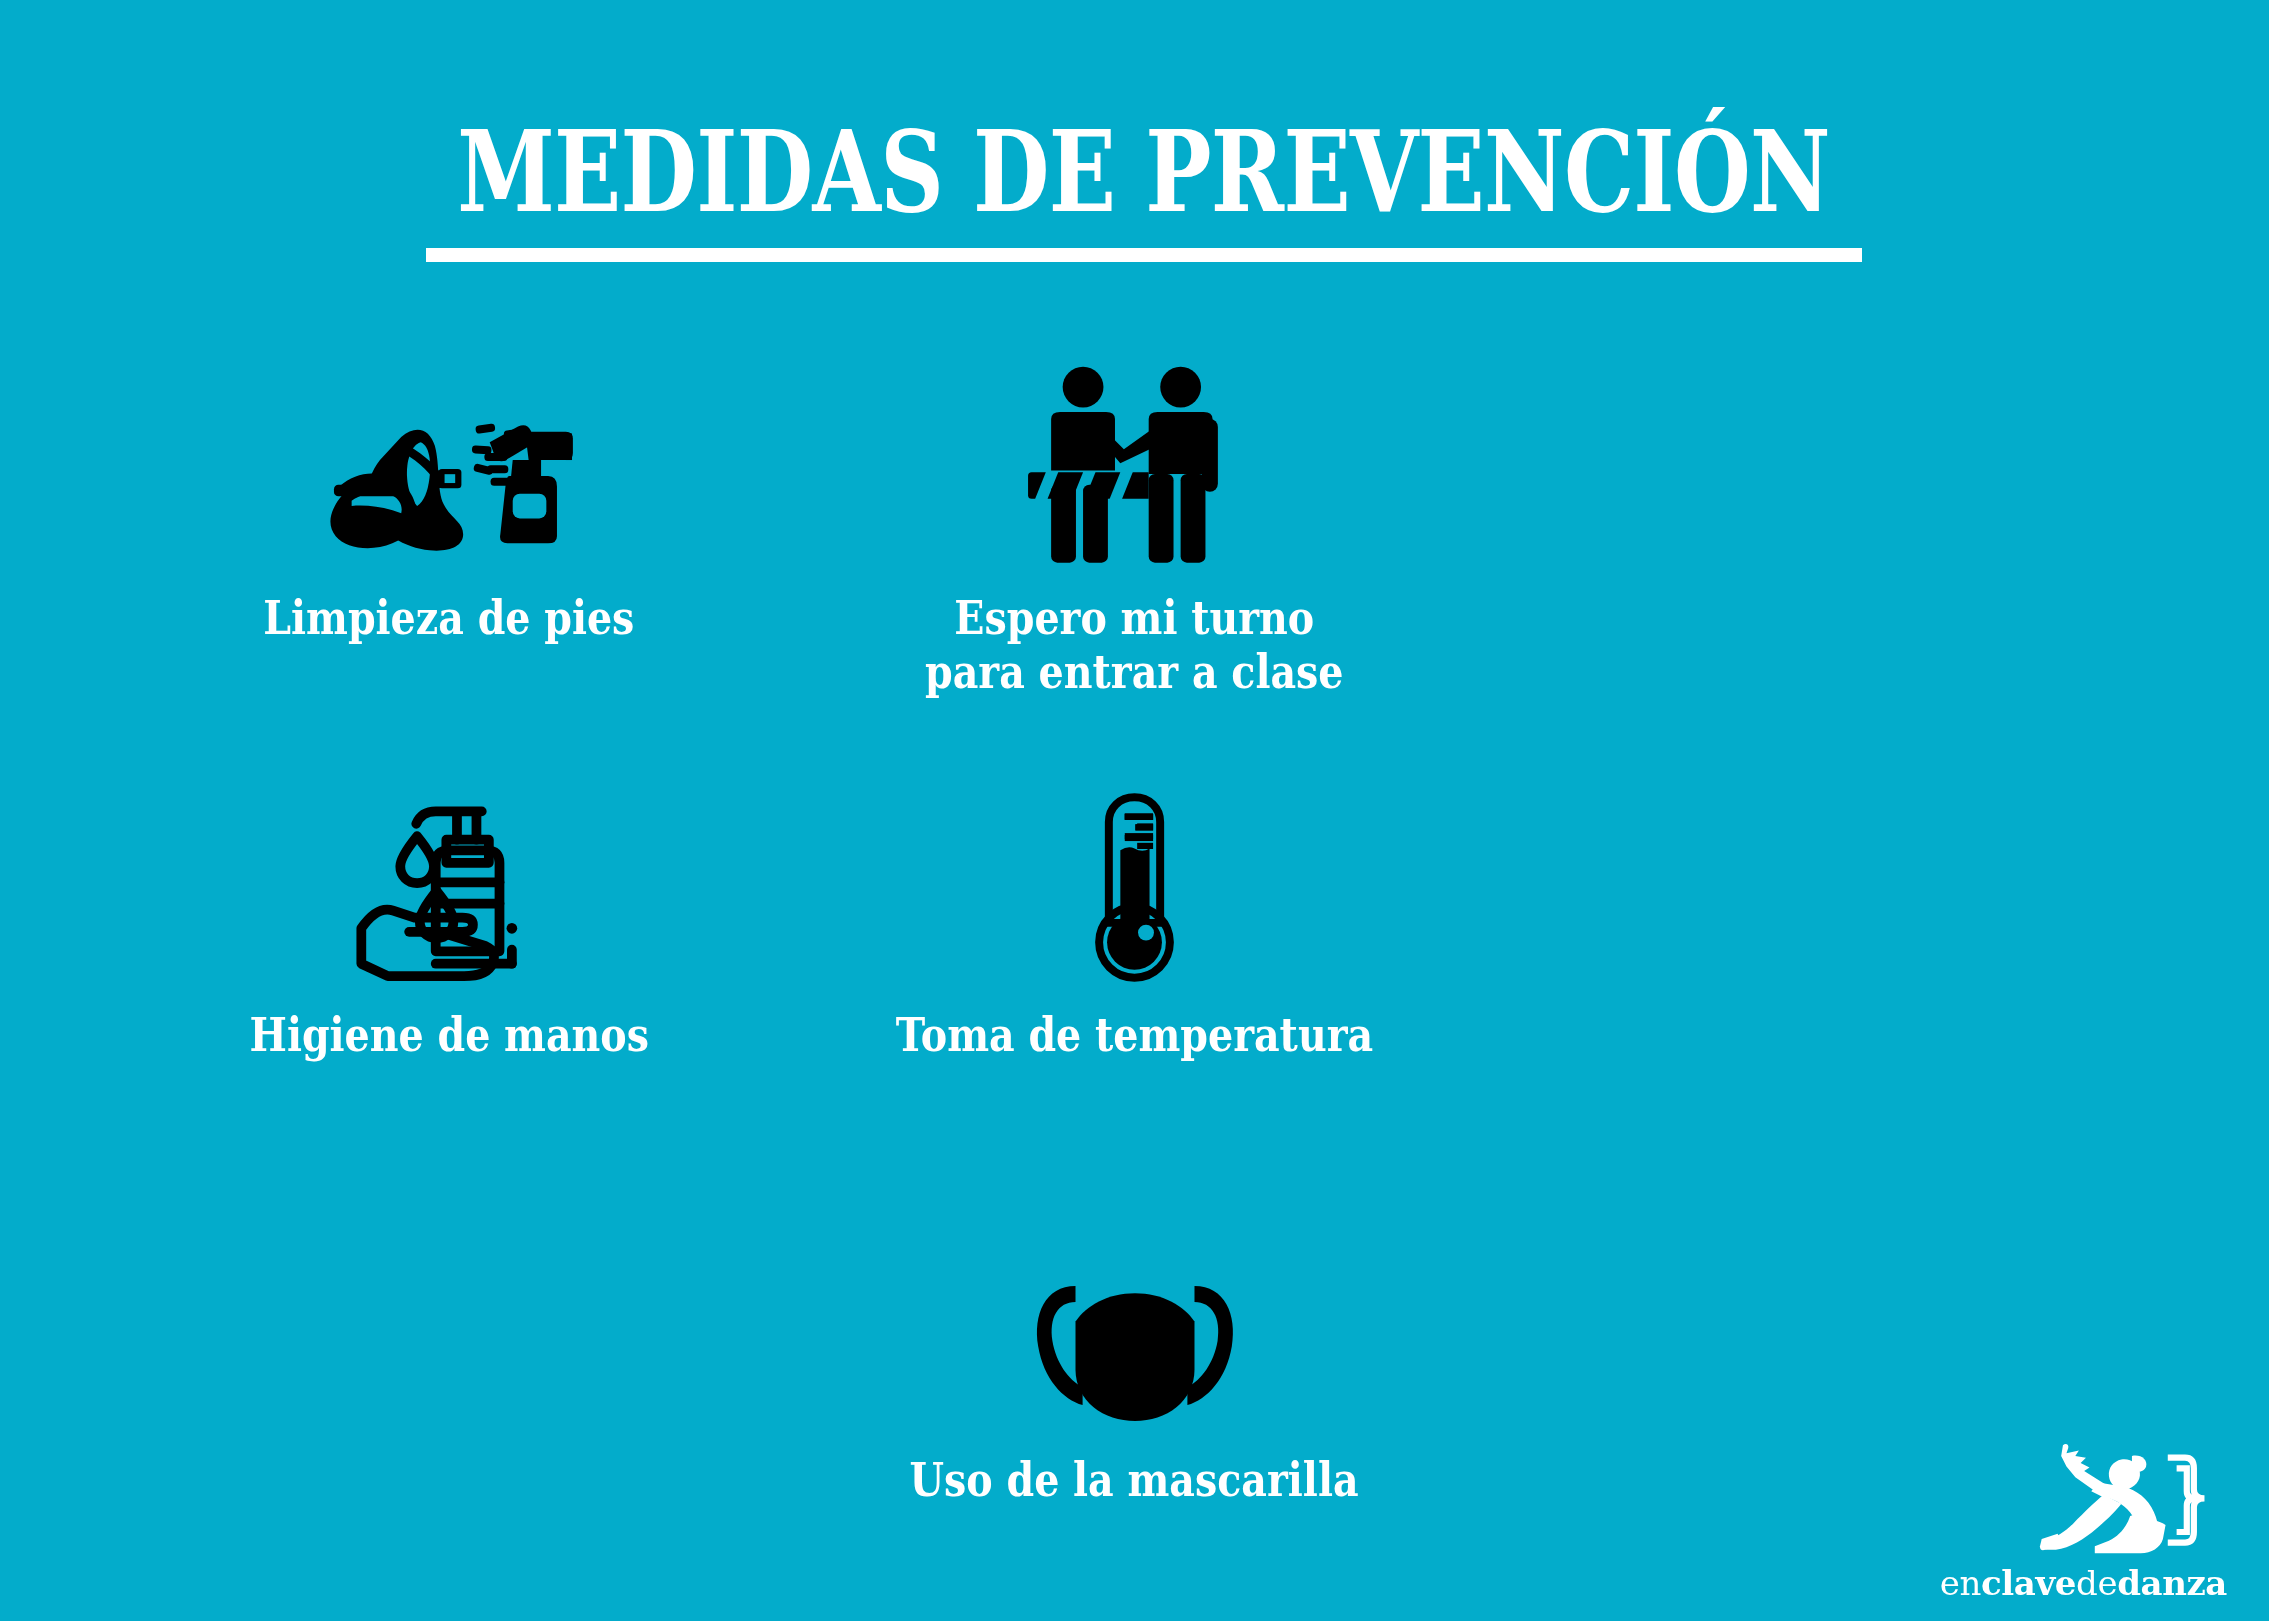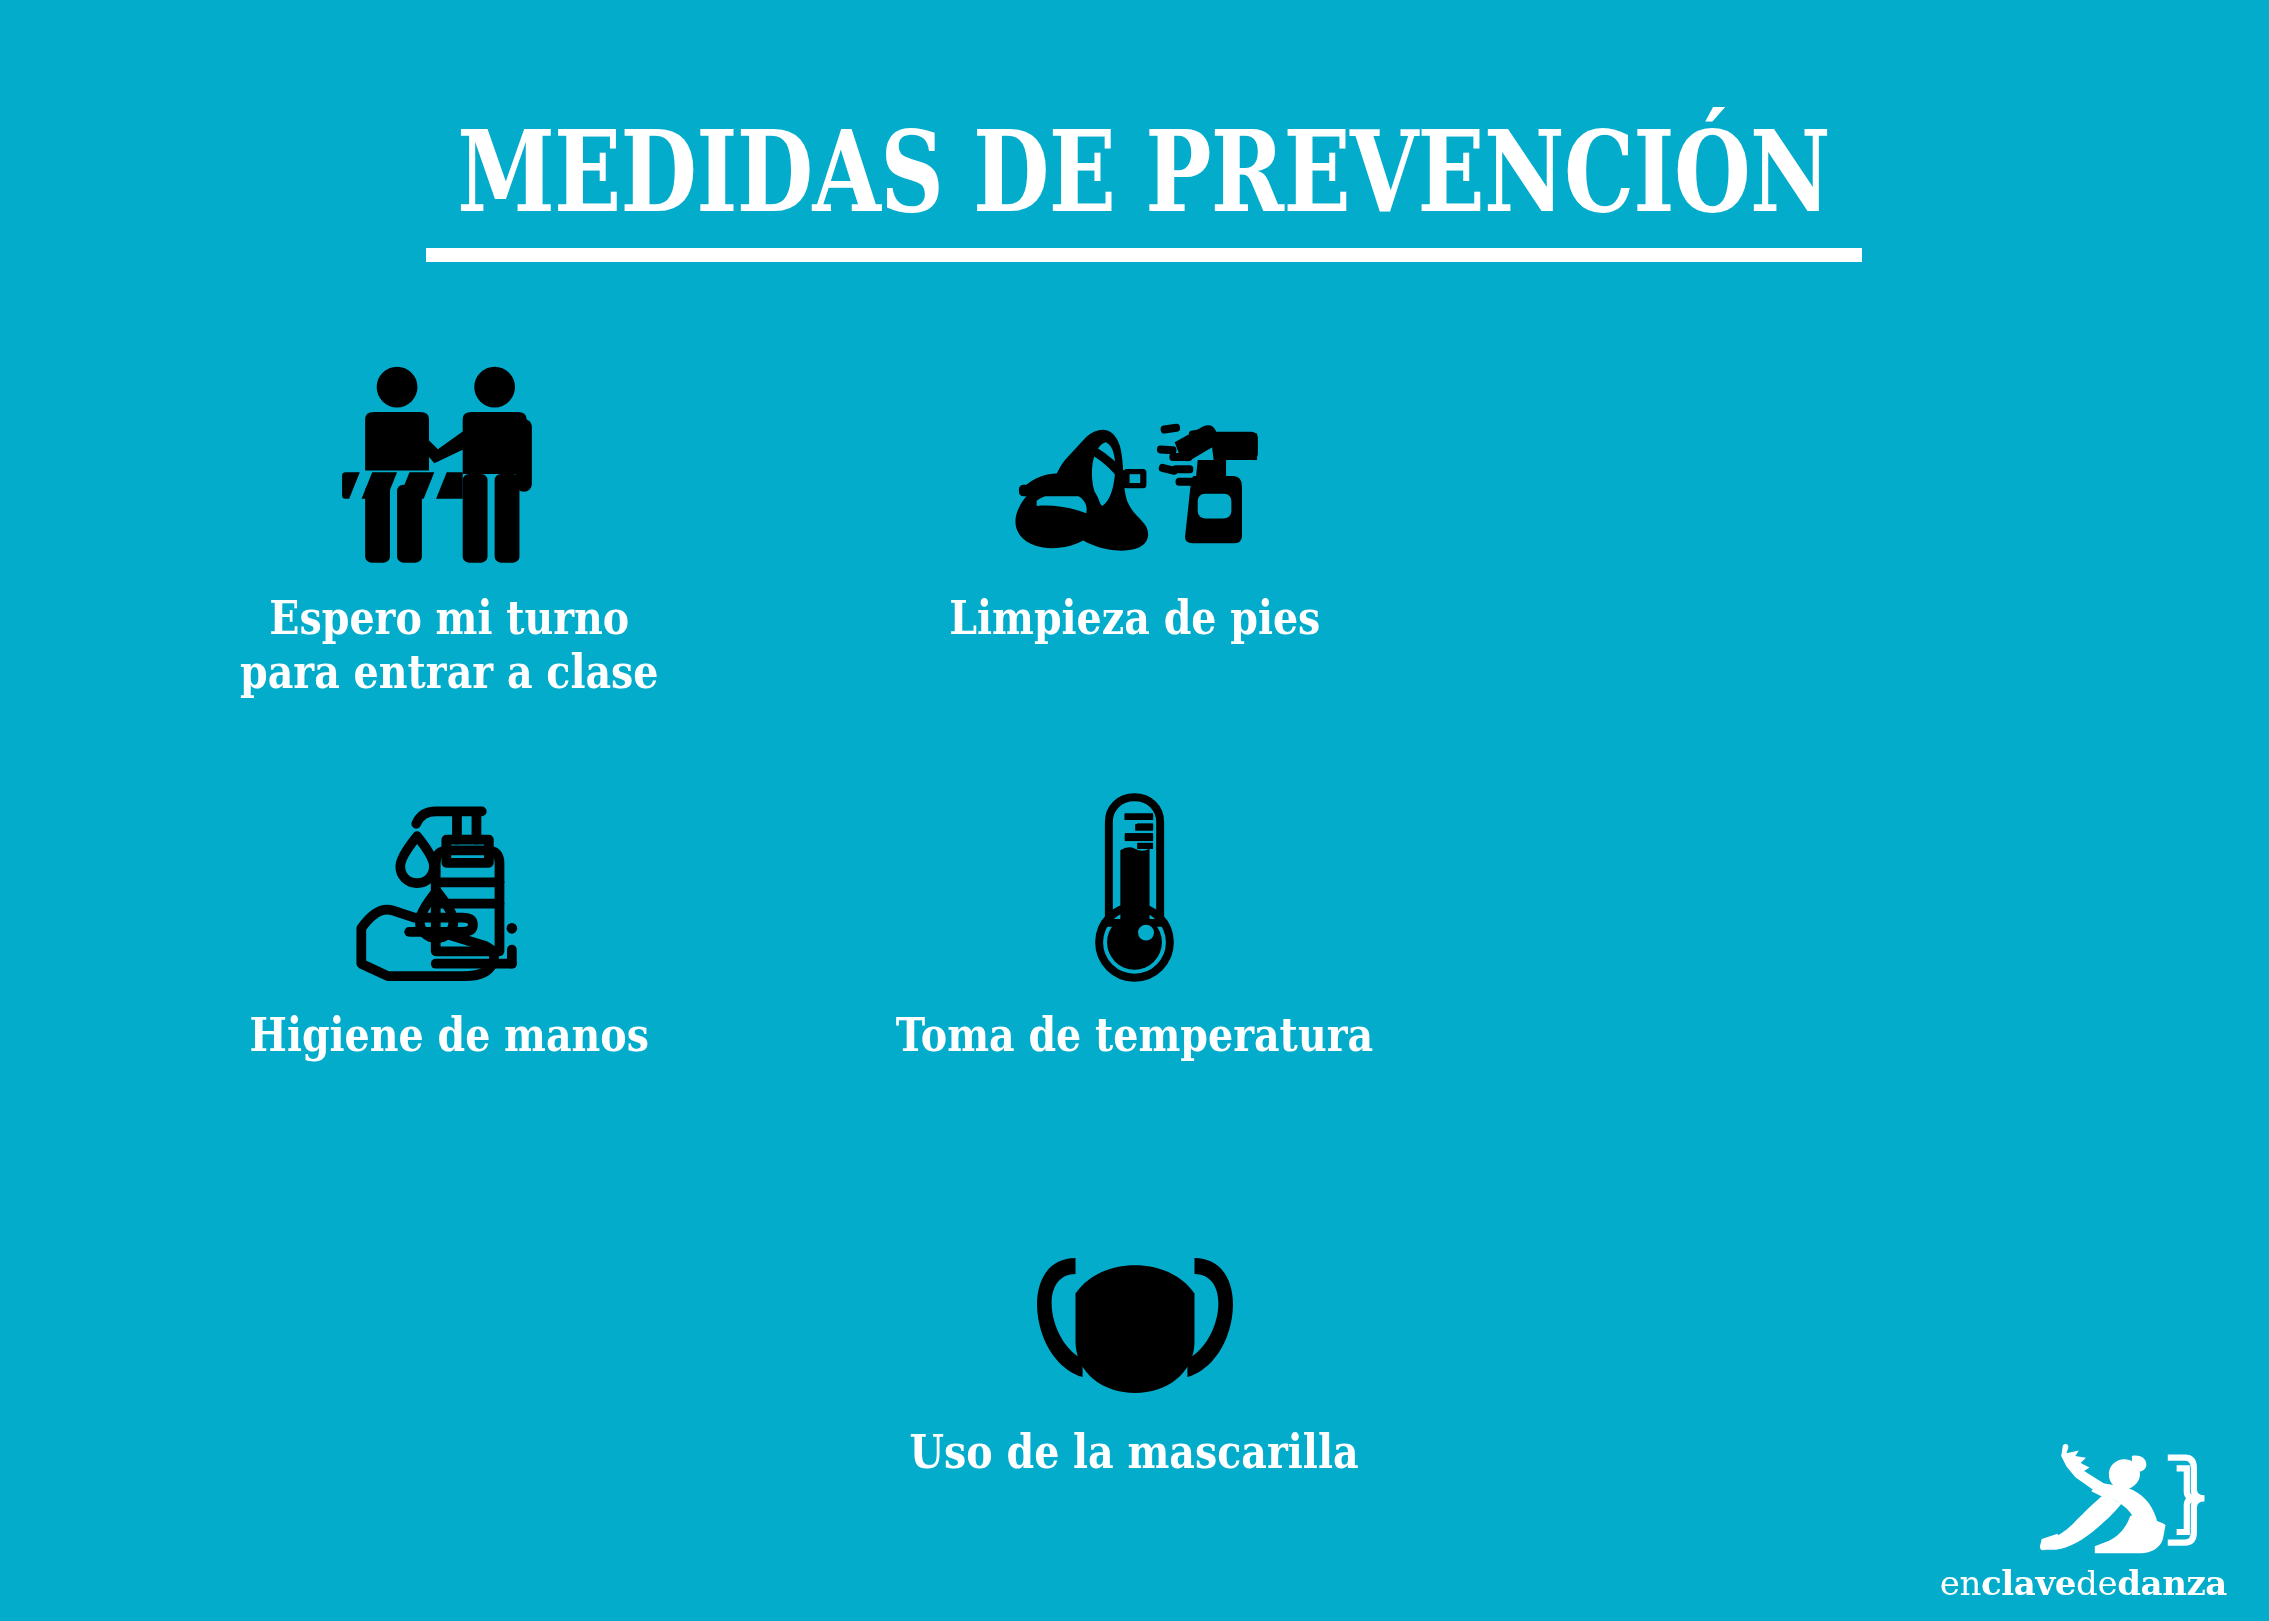--- a/index.html
+++ b/index.html
@@ -48,21 +48,21 @@
     top: 346px;
     left: 106px;
     width: 2057px;
   }
   .row {
     display: flex;
     width: 100%;
   }
   .row-1 { height: 417px; }
   .row-2 { height: 417px; }
-  .row-3 { height: 355px; justify-content: center; }
+  .row-3 { height: 355px; justify-content: center; align-items: center; }
 
   .cell {
     width: 33.333%;
     display: flex;
     flex-direction: column;
     align-items: center;
     justify-content: flex-start;
   }
   .icon-wrap {
     height: 222px;
@@ -112,49 +112,20 @@
   <div id="title-underline"></div>
 </div>
 
 <div id="grid">
 
   <div class="row row-1">
 
 
     <div class="cell">
       <div class="icon-wrap">
-        <svg width="231" height="204" viewBox="0 0 260 230" aria-hidden="true">
-
-          <circle cx="72" cy="26" r="23" fill="#000"></circle>
-          <path d="M36 62 Q36 54 46 54 L98 54 Q108 54 108 62 L108 120 L36 120 Z" fill="#000"></path>
-          <rect x="36" y="136" width="28" height="88" rx="7" fill="#000"></rect>
-          <rect x="72" y="136" width="28" height="88" rx="7" fill="#000"></rect>
-
-          <circle cx="182" cy="26" r="23" fill="#000"></circle>
-          <path d="M146 62 Q146 54 156 54 L208 54 Q218 54 218 62 L218 124 L146 124 Z" fill="#000"></path>
-          <rect x="206" y="62" width="18" height="82" rx="9" fill="#000"></rect>
-          <rect x="146" y="124" width="28" height="100" rx="7" fill="#000"></rect>
-          <rect x="182" y="124" width="28" height="100" rx="7" fill="#000"></rect>
-
-          <path d="M152 72 L118 96 L100 78 L92 86 L114 112 L156 92 Z" fill="#000"></path>
-
-          <g fill="#000">
-            <path d="M14 122 L30 122 L18 152 L14 152 Q10 152 10 148 L10 126 Q10 122 14 122 Z"></path>
-            <path d="M44 122 L72 122 L60 152 L32 152 Z"></path>
-            <path d="M86 122 L114 122 L102 152 L74 152 Z"></path>
-            <path d="M128 122 L146 122 L146 152 L116 152 Z"></path>
-          </g>
-        </svg>
-      </div>
-      <div class="cell-label">Espero mi turno
-para entrar a clase</div>
-    </div>
-
-    <div class="cell">
-      <div class="icon-wrap">
         <svg width="266" height="177" viewBox="0 0 300 200" aria-hidden="true">
 
           <path d="M96 52 C112 38 128 42 134 62 C140 84 136 112 144 128 C152 144 166 148 166 162
                    C166 176 150 182 128 180 C100 177 72 160 62 140 C52 120 58 96 72 78 Z" fill="#000"></path>
           <path d="M118 58 C128 62 130 80 128 98 C126 114 122 124 114 130 C104 120 100 96 104 78 C107 66 112 60 118 58 Z" fill="#03accb"></path>
 
           <path d="M104 62 C122 72 140 88 148 104 L139 110 C131 94 116 80 100 71 Z" fill="#000"></path>
           <rect x="138" y="88" width="26" height="22" rx="4" fill="#000"></rect>
           <rect x="145" y="94" width="12" height="10" fill="#03accb"></rect>
 
@@ -185,20 +156,49 @@
             <rect x="180" y="38" width="22" height="9" rx="4" transform="rotate(-8 191 42)"></rect>
             <rect x="212" y="44" width="16" height="9" rx="4" transform="rotate(-8 220 48)"></rect>
             <rect x="176" y="62" width="22" height="9" rx="4" transform="rotate(4 187 66)"></rect>
             <rect x="208" y="64" width="16" height="9" rx="4" transform="rotate(4 216 68)"></rect>
             <rect x="178" y="84" width="22" height="9" rx="4" transform="rotate(14 189 88)"></rect>
           </g>
         </svg>
       </div>
       <div class="cell-label">Limpieza de pies</div>
     </div>
+
+    <div class="cell">
+      <div class="icon-wrap">
+        <svg width="231" height="204" viewBox="0 0 260 230" aria-hidden="true">
+
+          <circle cx="72" cy="26" r="23" fill="#000"></circle>
+          <path d="M36 62 Q36 54 46 54 L98 54 Q108 54 108 62 L108 120 L36 120 Z" fill="#000"></path>
+          <rect x="36" y="136" width="28" height="88" rx="7" fill="#000"></rect>
+          <rect x="72" y="136" width="28" height="88" rx="7" fill="#000"></rect>
+
+          <circle cx="182" cy="26" r="23" fill="#000"></circle>
+          <path d="M146 62 Q146 54 156 54 L208 54 Q218 54 218 62 L218 124 L146 124 Z" fill="#000"></path>
+          <rect x="206" y="62" width="18" height="82" rx="9" fill="#000"></rect>
+          <rect x="146" y="124" width="28" height="100" rx="7" fill="#000"></rect>
+          <rect x="182" y="124" width="28" height="100" rx="7" fill="#000"></rect>
+
+          <path d="M152 72 L118 96 L100 78 L92 86 L114 112 L156 92 Z" fill="#000"></path>
+
+          <g fill="#000">
+            <path d="M14 122 L30 122 L18 152 L14 152 Q10 152 10 148 L10 126 Q10 122 14 122 Z"></path>
+            <path d="M44 122 L72 122 L60 152 L32 152 Z"></path>
+            <path d="M86 122 L114 122 L102 152 L74 152 Z"></path>
+            <path d="M128 122 L146 122 L146 152 L116 152 Z"></path>
+          </g>
+        </svg>
+      </div>
+      <div class="cell-label">Espero mi turno
+para entrar a clase</div>
+    </div>
   </div>
 
   <div class="row row-2">
 
     <div class="cell">
       <div class="icon-wrap">
         <svg width="204" height="186" viewBox="0 0 230 210" aria-hidden="true">
           <g fill="none" stroke="#000" stroke-width="11" stroke-linecap="round" stroke-linejoin="round">
 
             <path d="M78 28 Q84 14 100 14 L152 14"></path>

